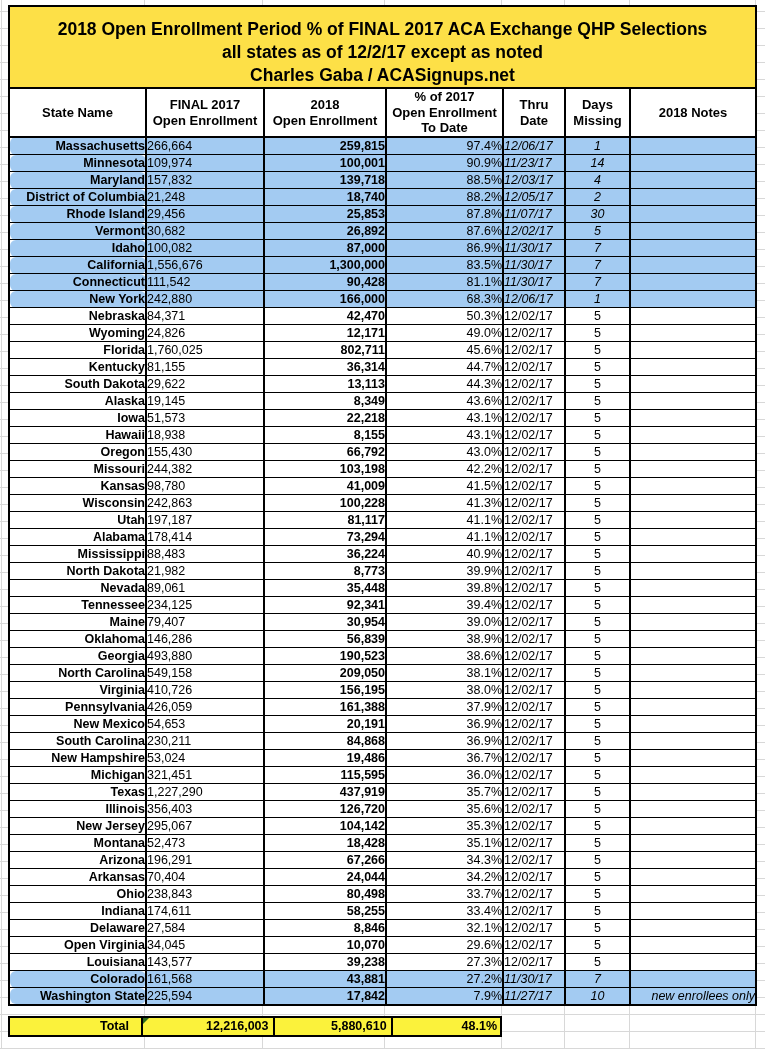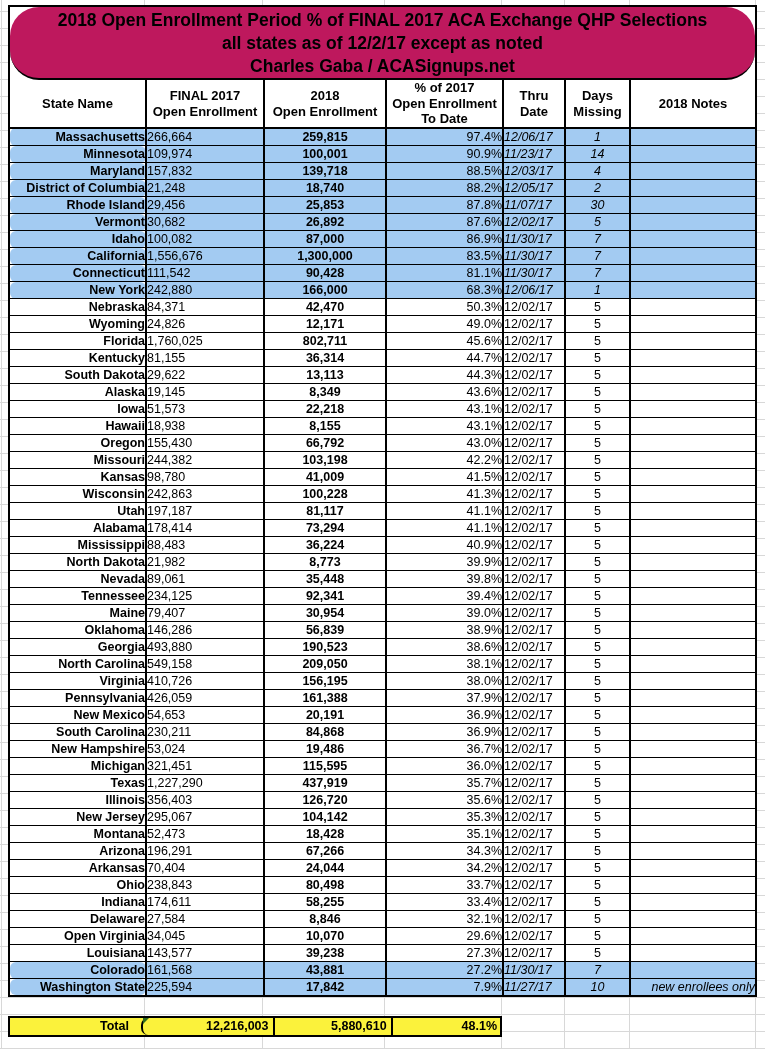--- a/index.html
+++ b/index.html
@@ -22,59 +22,59 @@
       linear-gradient(to right, transparent 0 564px, var(--grid-line,#d8d8d8) 564px 565px, transparent 565px 100%),
       linear-gradient(to right, transparent 0 629px, var(--grid-line,#d8d8d8) 629px 630px, transparent 630px 100%),
       linear-gradient(to right, transparent 0 755px, var(--grid-line,#d8d8d8) 755px 756px, transparent 756px 100%);
     background-position:0 11px,0 0,0 0,0 0,0 0,0 0,0 0,0 0,0 0;
   }
   .table-wrap{
     position:absolute;left:8px;top:5px;width:749px;z-index:1;
     border:2px solid #000;background:#fff;box-sizing:border-box;
   }
   .title-block{
-    height:69px;padding-top:2px;border-bottom:2px solid #000;background:#be185d;
-    text-align:center;font-weight:bold;font-size:17.5px;line-height:23px;border-radius:29px;
+    height:69px;padding-top:11px;border-bottom:2px solid #000;background:#fde047;
+    text-align:center;font-weight:bold;font-size:17.5px;line-height:23px;
   }
   table.main{
     border-collapse:collapse;table-layout:fixed;width:745px;
   }
   table.main th{
     height:47px;padding:0;font-size:13px;font-weight:bold;line-height:15.5px;
     text-align:center;vertical-align:middle;white-space:pre-line;
     border-left:2px solid #000;border-bottom:2px solid #000;background:#fff;
   }
   table.main th:first-child{border-left:none;}
   table.main td{
     height:16px;line-height:16px;padding:0;font-size:12.5px;
     border-left:2px solid #000;border-top:1px solid #000;
     overflow:hidden;white-space:nowrap;background:#fff;
   }
   table.main td:first-child{border-left:none;border-radius:6px;}
   table.main tr:first-child td{border-top:none;}
   tr.hl td{background:var(--highlight-row,#a3cbf2);}
   td.c-state{font-weight:bold;text-align:right;padding-right:2px;font-size:12.5px;}
   td.c-final{padding-right:4px;}
-  td.c-2018{font-weight:bold;text-align:center;padding-right:4px;}
+  td.c-2018{font-weight:bold;text-align:right;padding-right:4px;}
   td.c-pct{text-align:right;padding-right:3px;}
   td.c-thru{text-align:left;font-size:12px;}
   td.c-days{text-align:center;font-size:12px;}
   td.c-notes{text-align:right;font-style:italic;padding-right:2px;font-size:12px;}
   tr.hl td.c-thru, tr.hl td.c-days{font-style:italic;}
   .total-row{
     position:absolute;left:8px;top:1016px;width:494px;height:21px;z-index:2;
     border:2px solid #000;background:var(--total-row,#fbf23b);
     box-sizing:border-box;display:flex;font-weight:bold;font-size:12.5px;
   }
   .total-row .cell{
     box-sizing:border-box;text-align:right;line-height:17px;
     border-left:2px solid #000;padding-right:4px;position:relative;
   }
   .total-row .cell:first-child{border-left:none;width:135px;padding-right:12px;}
-  .total-row .cell.t-final{width:136px;border-radius:7px;}
+  .total-row .cell.t-final{width:136px;}
   .total-row .cell.t-2018{width:122px;}
   .total-row .cell.t-pct{width:113px;padding-right:3px;}
   .comment-flag{
     position:absolute;left:0;top:0;width:0;height:0;
     border-top:6px solid var(--comment-flag,#2e6b1e);
     border-right:6px solid transparent;
   }
 </style>
 </head>
 <body>

